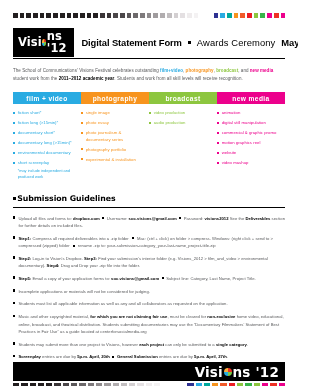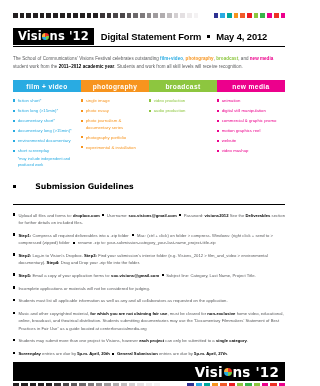--- a/index.html
+++ b/index.html
@@ -82,22 +82,22 @@
   .col-photo .catitem { color: #f7941e; } .col-photo .bsq { background: #f7941e; }
   .col-bcast .catitem { color: #8dc63f; } .col-bcast .bsq { background: #8dc63f; }
   .col-newm .catitem { color: #ec008c; } .col-newm .bsq { background: #ec008c; }
   .catnote {
     font-size: 3.9px; line-height: 1.45; color: #29abe2;
     margin-left: 4.7px; margin-top: -2px;
   }
 
   
   .sechead {
-    margin-top: 14px; display: flex; align-items: center; gap: 19px;
-    border-bottom: 1.3px solid #000; padding-bottom: 13px;
+    margin-top: 14px; display: flex; align-items: center; gap: 1px;
+    border-bottom: 1.3px solid #000; padding-bottom: 4px;
   }
   .sechead .sq { width: 3.2px; height: 3.2px; background: #000; }
   .sechead h2 { font-size: 7.8px; font-weight: bold; color: #000; letter-spacing: -.05px;
                 font-family: "DejaVu Sans", sans-serif; }
 
   
   .guides { margin-top: 7px; }
   .g {
     display: flex; gap: 3px; align-items: flex-start;
     margin-bottom: 5.6px;
@@ -180,20 +180,21 @@
 
   <div class="titlebar">
     <div class="logo-blk">
       <span>Visi</span>
       <span class="dotO"></span>
       <span>ns '12</span>
     </div>
     <div class="title-rest">
       <span class="bold">Digital Statement Form</span>
       <span class="sqmark"></span>
+      <span class="reg">Awards Ceremony</span>
       <span class="bold">May 4, 2012</span>
     </div>
   </div>
 
   <p class="intro">
     <span>The School of Communications' Visions Festival celebrates outstanding </span><span class="c-film">film+video</span><span>, </span><span class="c-photo">photography</span><span>, </span><span class="c-bcast">broadcast</span><span>, and </span><span class="c-new">new media</span><span> student work from the </span><b>2011–2012 academic year</b><span>. Students and work from all skill levels will receive recognition.</span>
   </p>
 
   <div class="cats">
     <div class="cat film">film + video</div>

